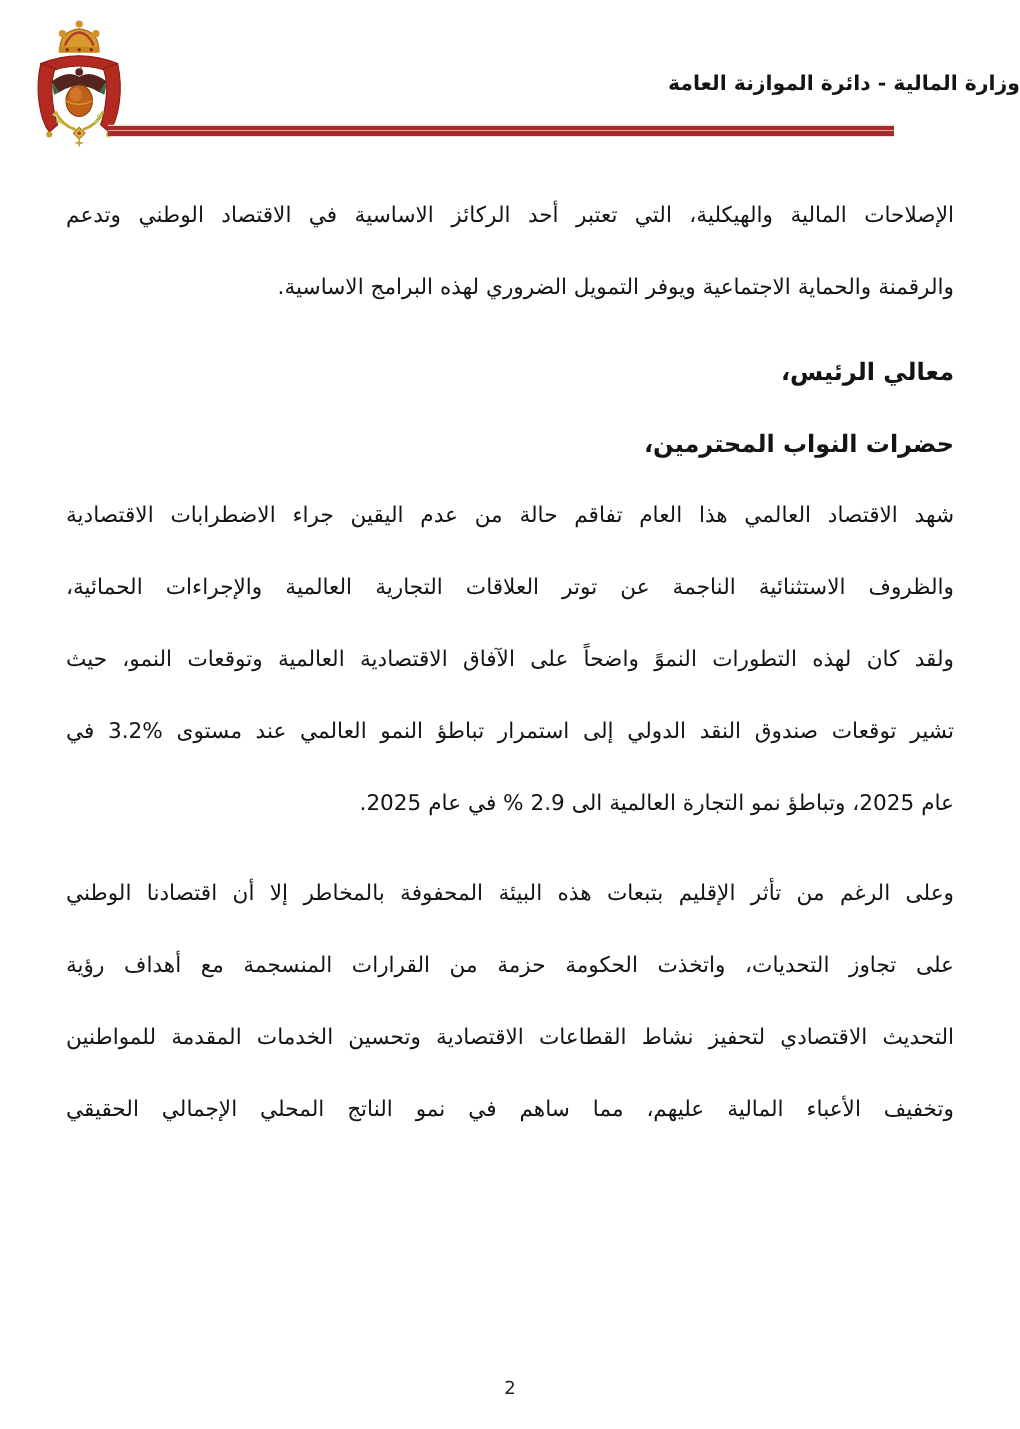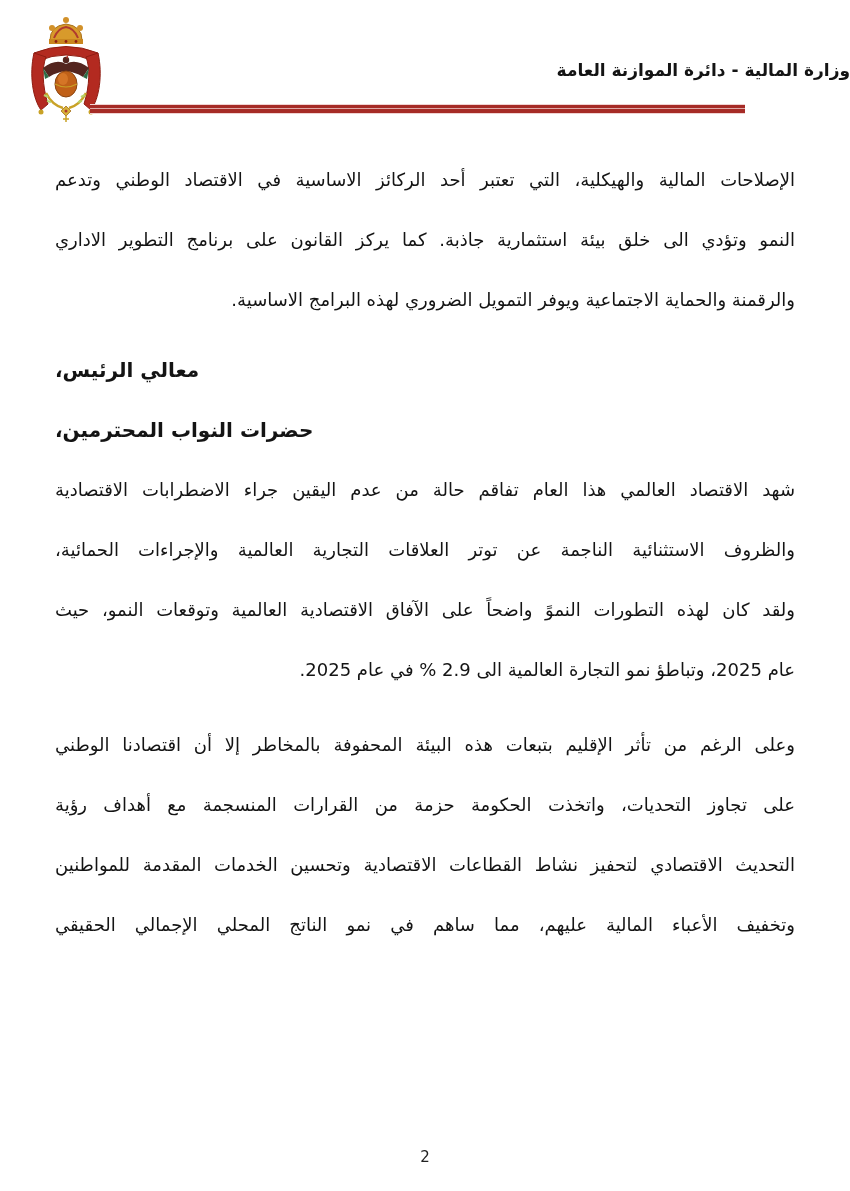--- a/index.html
+++ b/index.html
@@ -47,21 +47,21 @@
   .line {
     height:60px;
     line-height:60px;
     overflow:hidden;
     white-space:normal;
   }
   .line.j { text-align:justify; text-align-last:justify; }
   .line.r { }
   .salutation {
     height:60px; line-height:60px;
-    text-align:left;
+    text-align:right;
     font-weight:bold;
     font-size:20px;
     overflow:hidden;
   }
   .gap-before-sal { margin-top:10px; }
   .gap-before-par { margin-top:15px; }
 
   
   .page-number {
     position:absolute; bottom:25px; left:0; right:0;
@@ -113,30 +113,30 @@
     <path d="M50,103 v6 M47,106 h6" stroke="#c9a227" stroke-width="1.5"></path>
   </svg>
 
   <div class="header-title">وزارة المالية - دائرة الموازنة العامة</div>
 
   <div class="header-rule"></div>
 
   <div class="doc-body">
 
     <div class="line j">الإصلاحات المالية والهيكلية، التي تعتبر أحد الركائز الاساسية في الاقتصاد الوطني وتدعم</div>
-    <div class="line j">النمو وتؤدي الى خلق بيئة استثمارية جاذبة. كما يركز القانون على برنامج التطوير الاداري</div>
     <div class="line r">والرقمنة والحماية الاجتماعية ويوفر التمويل الضروري لهذه البرامج الاساسية.</div>
 
     <div class="salutation gap-before-sal">معالي الرئيس،</div>
     <div class="salutation">حضرات النواب المحترمين،</div>
 
     <div class="line j">شهد الاقتصاد العالمي هذا العام تفاقم حالة من عدم اليقين جراء الاضطرابات الاقتصادية</div>
     <div class="line j">والظروف الاستثنائية الناجمة عن توتر العلاقات التجارية العالمية والإجراءات الحمائية،</div>
 
     <div class="line j">ولقد كان لهذه التطورات النموً واضحاً على الآفاق الاقتصادية العالمية وتوقعات النمو، حيث</div>
+    <div class="line j">تشير توقعات صندوق النقد الدولي إلى استمرار تباطؤ النمو العالمي عند مستوى %3.2 في</div>
     <div class="line r">عام 2025، وتباطؤ نمو التجارة العالمية الى 2.9 % في عام 2025.</div>
 
     <div class="line j gap-before-par">وعلى الرغم من تأثر الإقليم بتبعات هذه البيئة المحفوفة بالمخاطر إلا أن اقتصادنا الوطني</div>
     <div class="line j">على تجاوز التحديات، واتخذت الحكومة حزمة من القرارات المنسجمة مع أهداف رؤية</div>
     <div class="line j">التحديث الاقتصادي لتحفيز نشاط القطاعات الاقتصادية وتحسين الخدمات المقدمة للمواطنين</div>
     <div class="line j">وتخفيف الأعباء المالية عليهم، مما ساهم في نمو الناتج المحلي الإجمالي الحقيقي</div>
 
   </div>
 
   <div class="page-number">2</div>

